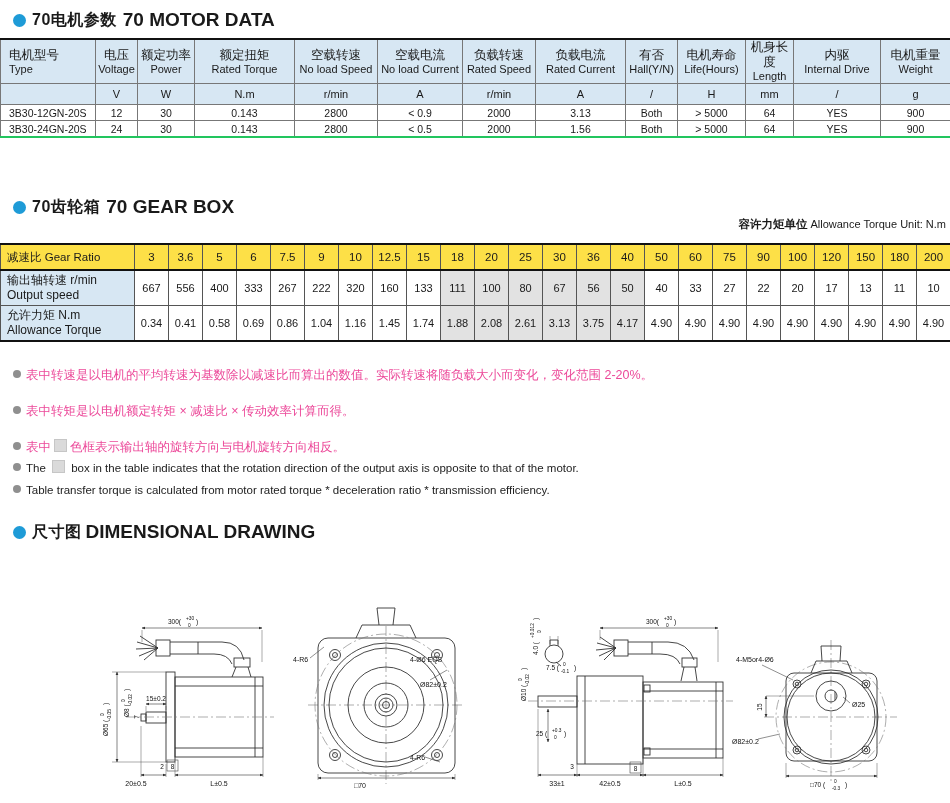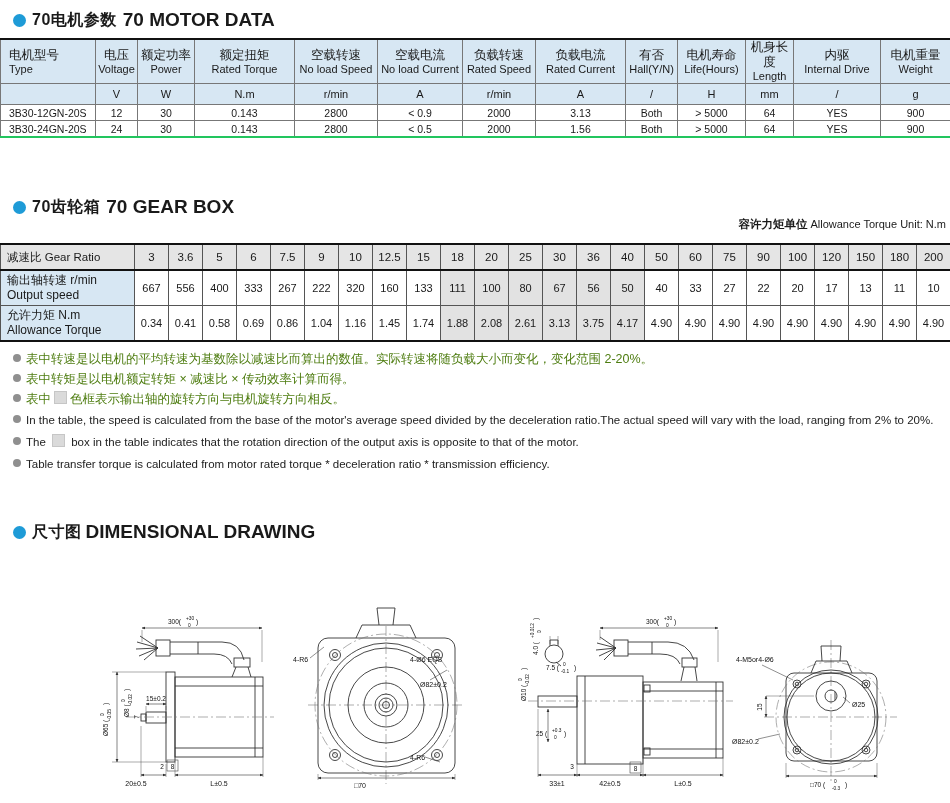--- a/index.html
+++ b/index.html
@@ -26,31 +26,31 @@
   .m-units td{height:20px;font-size:11px;background:#d7e7f3;border-bottom:2px solid #111;}
   .m-row td{height:15px;font-size:10.5px;}
   #motor-table .left{text-align:left;padding-left:8px;}
 
   
   #unit-note{position:absolute;right:4px;top:217px;font-size:11px;}
   #unit-note .zh{font-weight:bold;font-size:11.5px;margin-top:40px;}
   #gear-table{position:absolute;left:0;top:243px;width:950px;border-collapse:collapse;
               table-layout:fixed;border-top:2px solid #111;border-bottom:2px solid #111;}
   #gear-table th,#gear-table td{border:1px solid #555;padding:0;font-weight:normal;}
-  .g-head th{height:24px;background:#e5e5e5;font-size:11.5px;text-align:center;
+  .g-head th{height:24px;background:#fde047;font-size:11.5px;text-align:center;
              border-bottom:2px solid #111 !important;}
   .g-rowhead{background:#d7e7f3;text-align:left !important;padding-left:6px !important;
              font-size:12px;line-height:15px;}
   .g-val{height:34px;font-size:11px;text-align:center;background:#fff;}
   .shade{background:#e2e2e2;}
 
   
   #notes{position:absolute;left:13px;top:349px;margin:0;padding:0;list-style:none;}
   .note{white-space:nowrap;}
-  .note.zh{font-size:12.5px;line-height:20px;color:#4d7c0f;}
+  .note.zh{font-size:12.5px;line-height:20px;color:#ec4899;margin-top:16px;}
   .note.en{font-size:11.5px;line-height:22px;color:#222;}
   .nb{display:inline-block;width:8px;height:8px;border-radius:50%;background:#8f8f8f;
       margin-right:5px;vertical-align:1px;}
   .swatch{display:inline-block;width:11px;height:11px;background:#dadada;border:1px solid #c6c6c6;
           vertical-align:-1px;margin:0 3px;}
 
   
   #drawings{position:absolute;left:0;top:566px;}
   .ln{stroke:#333;stroke-width:.9;fill:none;}
   .thin{stroke:#444;stroke-width:.6;fill:none;}
@@ -314,21 +314,20 @@
         <td class="g-val">4.90</td>
         <td class="g-val">4.90</td>
       </tr>
     </tbody>
   </table>
 
 <ul id="notes">
     <li class="note zh"><span class="nb"></span>表中转速是以电机的平均转速为基数除以减速比而算出的数值。实际转速将随负载大小而变化，变化范围 2-20%。</li>
     <li class="note zh"><span class="nb"></span>表中转矩是以电机额定转矩 × 减速比 × 传动效率计算而得。</li>
     <li class="note zh"><span class="nb"></span>表中<span class="swatch"></span>色框表示输出轴的旋转方向与电机旋转方向相反。</li>
-    <li class="note en"><span class="nb"></span>In the table, the speed is calculated from the base of the motor's average speed  divided by the deceleration ratio.The actual speed will vary with the load, ranging from 2% to 20%.</li>
     <li class="note en"><span class="nb"></span>The <span class="swatch"></span> box in the table indicates that the rotation direction of the output axis is opposite to that of the motor.</li>
     <li class="note en"><span class="nb"></span>Table transfer torque is calculated from motor rated torque * deceleration ratio * transmission efficiency.</li>
   </ul>
 
 <div class="sec-title" id="sec3">
   <span class="dot"></span>
   <span class="zh-title">尺寸图</span>
   <span class="en-title">DIMENSIONAL DRAWING</span>
 </div>
 

